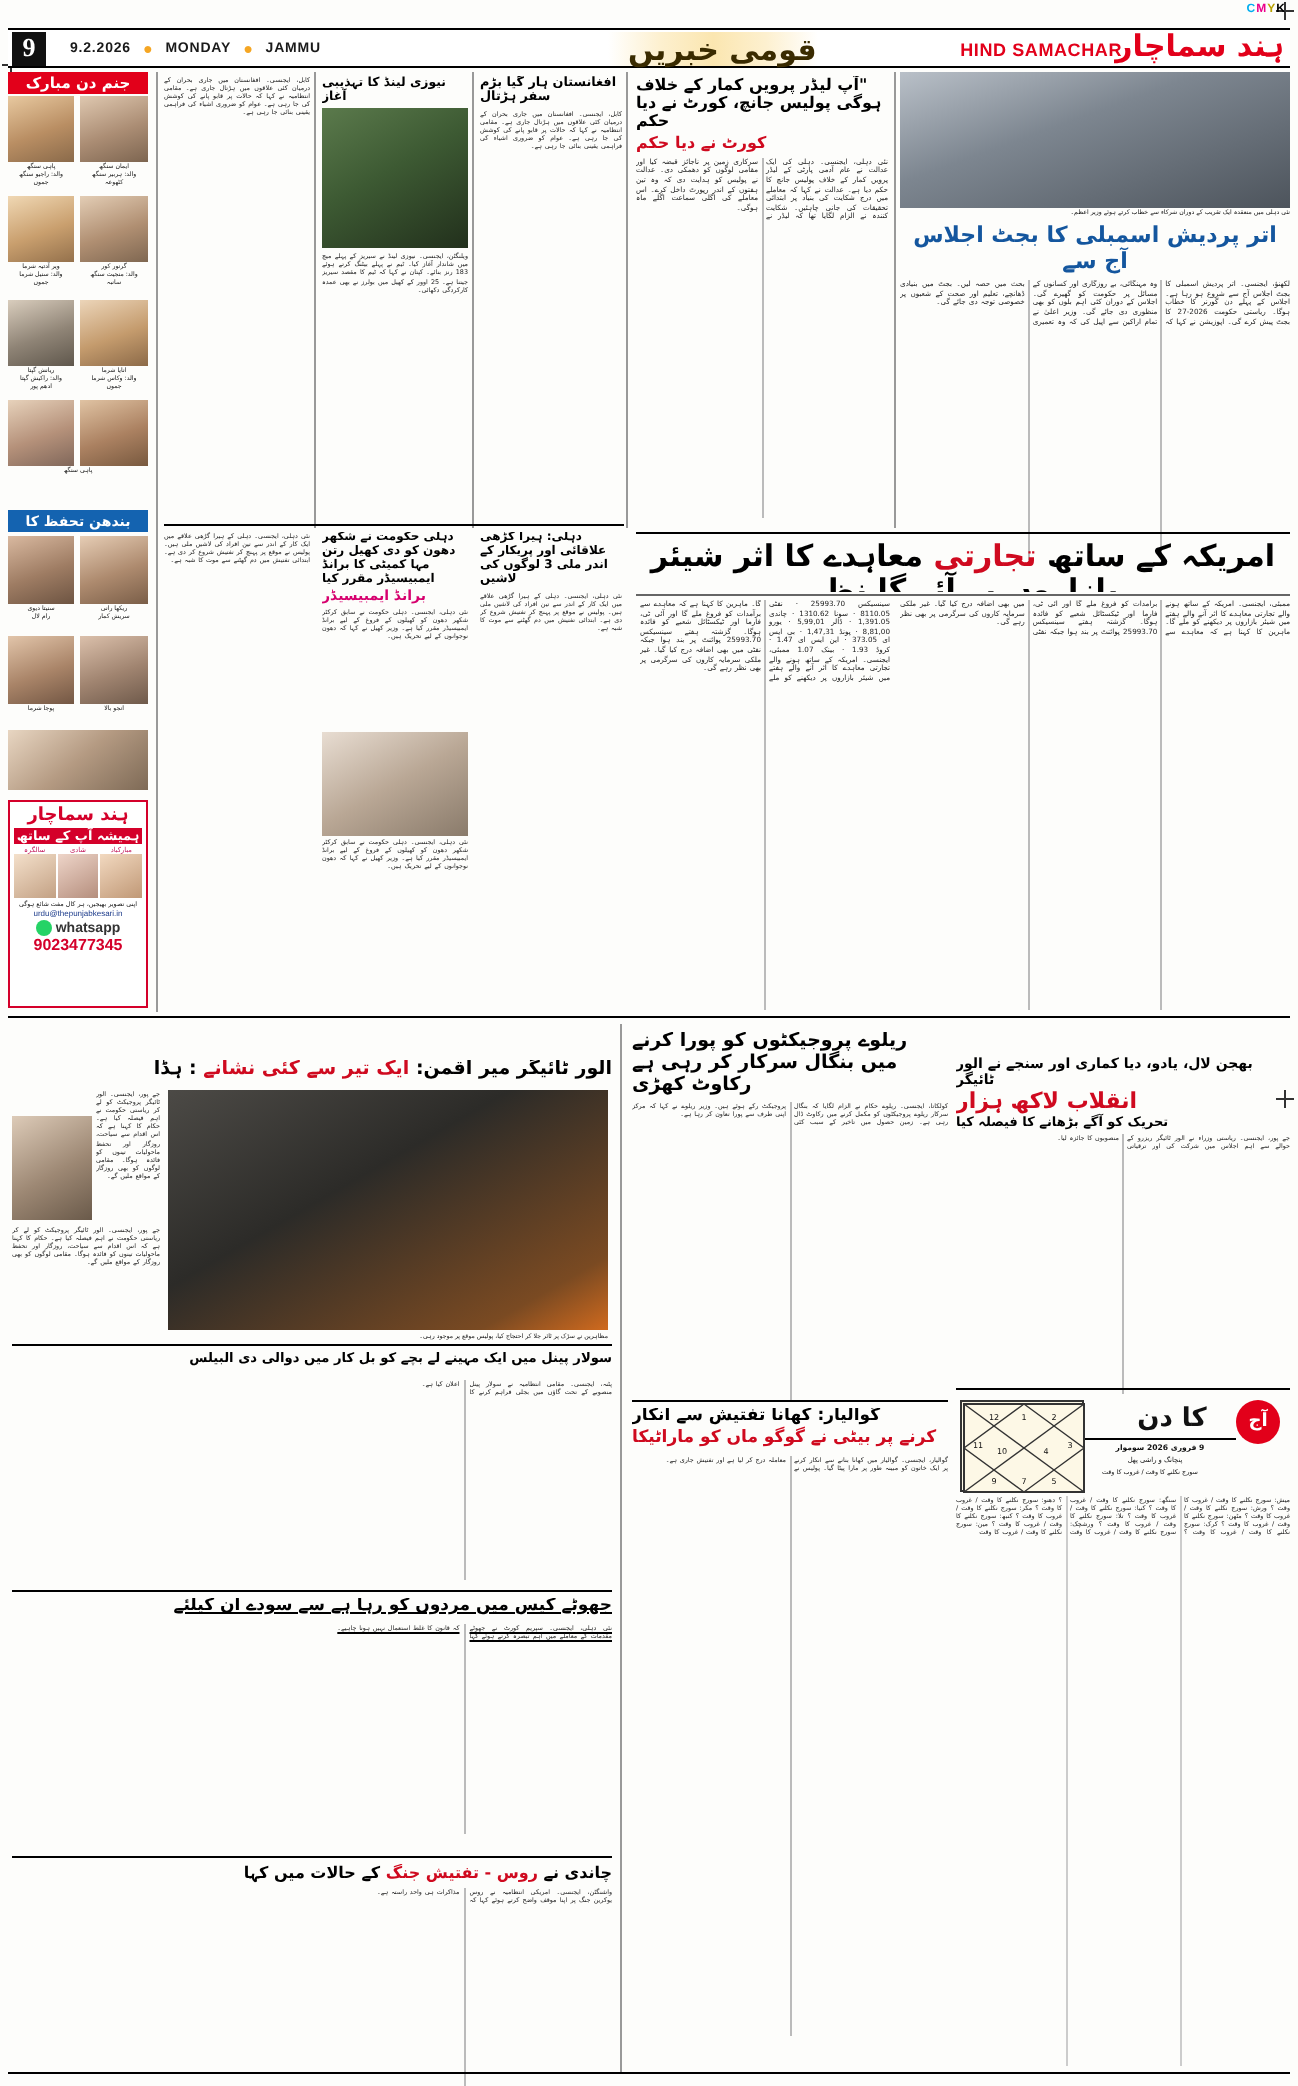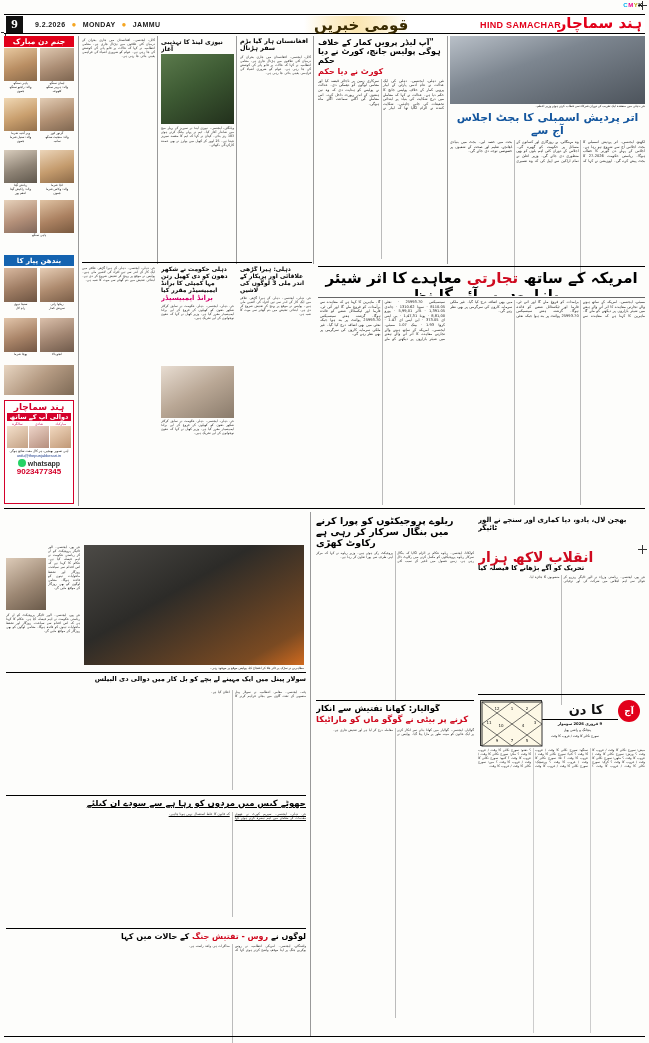--- a/index.html
+++ b/index.html
@@ -244,21 +244,21 @@
   <div class="photo" style="left:4px;top:200px;width:33px;height:33px;background:linear-gradient(160deg,#e7d2bb,#b5917a 55%,#80675a);">
       <div class="tone"></div>
     </div>
   <div class="photo" style="left:40px;top:200px;width:34px;height:33px;background:linear-gradient(160deg,#e0c3a3,#ab8161 55%,#78593f);">
       <div class="tone"></div>
     </div>
   <div class="cap" style="left:4px;top:234px;width:70px;">
     <div>پاہی سنگھ</div>
   </div>
 
-  <div class="banner blue" style="left:4px;top:255px;width:70px;height:11px;font-size:7px;">بندھن پیار کا</div>
+  <div class="banner blue" style="left:4px;top:255px;width:70px;height:11px;font-size:7px;">بندھن تحفظ کا</div>
 
   <div class="photo" style="left:4px;top:268px;width:33px;height:34px;background:linear-gradient(160deg,#d9b9a0,#9e7c63 55%,#6d5442);">
       <div class="tone"></div>
     </div>
   <div class="photo" style="left:40px;top:268px;width:34px;height:34px;background:linear-gradient(160deg,#e6cdb5,#ad8a6e 55%,#7a5e48);">
       <div class="tone"></div>
     </div>
   <div class="cap" style="left:4px;top:303px;width:33px;">
     <div>سنیتا دیوی</div>
     <div>رام لال</div>
@@ -280,21 +280,21 @@
   <div class="cap" style="left:40px;top:353px;width:34px;">
     <div>انجو بالا</div>
   </div>
 
   <div class="photo" style="left:4px;top:365px;width:70px;height:30px;background:linear-gradient(140deg,#e8d6c2,#b49a82 50%,#7e6a56);">
       <div class="tone"></div>
     </div>
 
   <div class="adbox" style="left:4px;top:400px;width:70px;height:104px;">
     <div style="text-align:center;color:#d4002a;font-weight:bold;font-size:9px;direction:rtl;font-family:'DejaVu Sans',sans-serif;margin-top:1px;">ہند سماچار</div>
-    <div style="background:#d4002a;color:#fff;text-align:center;font-size:6.5px;font-weight:bold;direction:rtl;font-family:'DejaVu Sans',sans-serif;margin:1px 2px;">دوالی آپ کے ساتھ</div>
+    <div style="background:#d4002a;color:#fff;text-align:center;font-size:6.5px;font-weight:bold;direction:rtl;font-family:'DejaVu Sans',sans-serif;margin:1px 2px;">ہمیشہ آپ کے ساتھ</div>
     <div style="display:flex;gap:1px;padding:0 2px;direction:rtl;">
       <div style="flex:1;">
         <div style="font-size:3.4px;text-align:center;color:#c2185b;direction:rtl;font-family:'DejaVu Sans',sans-serif;">مبارکباد</div>
         <div style="height:22px;background:linear-gradient(150deg,#f2d9c0,#c09876);"></div>
       </div>
       <div style="flex:1;">
         <div style="font-size:3.4px;text-align:center;color:#c2185b;direction:rtl;font-family:'DejaVu Sans',sans-serif;">شادی</div>
         <div style="height:22px;background:linear-gradient(150deg,#eed5c9,#b58e7d);"></div>
       </div>
       <div style="flex:1;">
@@ -376,20 +376,27 @@
     <div class="urdu-col sm" style="margin-top:2px;height:60px;">نئی دہلی، ایجنسی۔ دہلی حکومت نے سابق کرکٹر شکھر دھون کو کھیلوں کے فروغ کے لیے برانڈ ایمبیسیڈر مقرر کیا ہے۔ وزیر کھیل نے کہا کہ دھون نوجوانوں کے لیے تحریک ہیں۔</div>
     <div class="photo" style="position:relative;left:0;top:2px;width:73px;height:52px;background:linear-gradient(150deg,#e8ddd2,#b9a795 50%,#8a7b6b);"></div>
     <div class="urdu-col sm" style="margin-top:3px;height:100px;">نئی دہلی، ایجنسی۔ دہلی حکومت نے سابق کرکٹر شکھر دھون کو کھیلوں کے فروغ کے لیے برانڈ ایمبیسیڈر مقرر کیا ہے۔ وزیر کھیل نے کہا کہ دھون نوجوانوں کے لیے تحریک ہیں۔</div>
   </div>
   <div class="blk" style="left:82px;top:266px;width:73px;">
     <div class="urdu-col sm" style="height:236px;">نئی دہلی، ایجنسی۔ دہلی کے ہیرا گڑھی علاقے میں ایک کار کے اندر سے تین افراد کی لاشیں ملی ہیں۔ پولیس نے موقع پر پہنچ کر تفتیش شروع کر دی ہے۔ ابتدائی تفتیش میں دم گھٹنے سے موت کا شبہ ہے۔</div>
   </div>
 
   <div class="hr-rule" style="left:4px;top:508px;width:641px;height:1.4px;"></div>
 
+  <div class="blk" style="left:6px;top:530px;width:300px;">
+    <div class="hl" style="font-size:9.5px;text-align:right;">
+      <span>الور ٹائیگر میر اقمن:</span>
+      <span class="hl red" style="font-size:9.5px;">ایک تیر سے کئی نشانے</span>
+      <span>: ہڈا</span>
+    </div>
+  </div>
   <div class="photo" style="left:84px;top:545px;width:220px;height:120px;background:linear-gradient(150deg,#4c4a46,#2c2b28 40%,#7a4a22 85%,#d06a1e);"></div>
   <div class="cap" style="left:84px;top:667px;width:220px;text-align:right;">مظاہرین نے سڑک پر ٹائر جلا کر احتجاج کیا، پولیس موقع پر موجود رہی۔</div>
 
   <div class="photo" style="left:6px;top:558px;width:40px;height:52px;background:linear-gradient(150deg,#ddcbb8,#9d8874 55%,#6a5a4a);"></div>
   <div class="blk" style="left:6px;top:613px;width:74px;">
     <div class="urdu-col sm" style="height:120px;">جے پور، ایجنسی۔ الور ٹائیگر پروجیکٹ کو لے کر ریاستی حکومت نے اہم فیصلہ کیا ہے۔ حکام کا کہنا ہے کہ اس اقدام سے سیاحت، روزگار اور تحفظ ماحولیات تینوں کو فائدہ ہوگا۔ مقامی لوگوں کو بھی روزگار کے مواقع ملیں گے۔</div>
   </div>
   <div class="blk" style="left:48px;top:545px;width:32px;">
     <div class="urdu-col sm" style="height:65px;">جے پور، ایجنسی۔ الور ٹائیگر پروجیکٹ کو لے کر ریاستی حکومت نے اہم فیصلہ کیا ہے۔ حکام کا کہنا ہے کہ اس اقدام سے سیاحت، روزگار اور تحفظ ماحولیات تینوں کو فائدہ ہوگا۔ مقامی لوگوں کو بھی روزگار کے مواقع ملیں گے۔</div>
   </div>
@@ -408,32 +415,32 @@
   <div class="blk" style="left:6px;top:799px;width:300px;text-decoration:underline;">
     <div class="hl" style="font-size:8.5px;text-align:right;">
       <span>جھوٹے کیس میں مردوں کو رہا ہے سے سودے ان کیلئے</span>
     </div>
     <div class="urdu-col sm" style="margin-top:3px;height:105px;column-count:4;column-gap:5px;column-rule:1px solid #bbb;">نئی دہلی، ایجنسی۔ سپریم کورٹ نے جھوٹے مقدمات کے معاملے میں اہم تبصرہ کرتے ہوئے کہا کہ قانون کا غلط استعمال نہیں ہونا چاہیے۔</div>
   </div>
 
   <div class="hr-rule" style="left:6px;top:928px;width:300px;height:1px;"></div>
   <div class="blk" style="left:6px;top:932px;width:300px;">
     <div class="hl" style="font-size:8px;text-align:right;">
-      <span>لوگوں نے</span>
+      <span>چاندی نے</span>
       <span class="hl red" style="font-size:8px;">روس - تفتیش جنگ</span>
       <span>کے حالات میں کہا</span>
     </div>
     <div class="urdu-col sm" style="margin-top:3px;height:100px;column-count:4;column-gap:5px;column-rule:1px solid #bbb;">واشنگٹن، ایجنسی۔ امریکی انتظامیہ نے روس یوکرین جنگ پر اپنا موقف واضح کرتے ہوئے کہا کہ مذاکرات ہی واحد راستہ ہے۔</div>
   </div>
 
   <div class="vr-rule" style="left:310px;top:512px;height:525px;"></div>
 
-  <div class="blk" style="left:478px;top:516px;width:167px;">
+  <div class="blk" style="left:478px;top:528px;width:167px;">
     <div class="hl" style="font-size:7px;">بھجن لال، یادو، دیا کماری اور سنجے نے الور ٹائیگر</div>
-    <div class="hl red" style="font-size:14px;margin-top:17px;">انقلاب لاکھ ہزار</div>
+    <div class="hl red" style="font-size:11px;margin-top:1px;">انقلاب لاکھ ہزار</div>
     <div class="hl" style="font-size:6.5px;">تحریک کو آگے بڑھانے کا فیصلہ کیا</div>
     <div class="urdu-col sm" style="margin-top:2px;height:130px;column-count:2;column-gap:4px;column-rule:1px solid #bbb;">جے پور، ایجنسی۔ ریاستی وزراء نے الور ٹائیگر ریزرو کے حوالے سے اہم اجلاس میں شرکت کی اور ترقیاتی منصوبوں کا جائزہ لیا۔</div>
   </div>
 
   <div class="blk" style="left:316px;top:516px;width:158px;">
     <div class="hl" style="font-size:9.5px;">ریلوے پروجیکٹوں کو پورا کرنے میں بنگال سرکار کر رہی ہے رکاوٹ کھڑی</div>
     <div class="urdu-col sm" style="margin-top:2px;height:150px;column-count:2;column-gap:4px;column-rule:1px solid #bbb;">کولکاتا، ایجنسی۔ ریلوے حکام نے الزام لگایا کہ بنگال سرکار ریلوے پروجیکٹوں کو مکمل کرنے میں رکاوٹ ڈال رہی ہے۔ زمین حصول میں تاخیر کے سبب کئی پروجیکٹ رکے ہوئے ہیں۔ وزیر ریلوے نے کہا کہ مرکز اپنی طرف سے پورا تعاون کر رہا ہے۔</div>
   </div>
 
   <div class="hr-rule" style="left:478px;top:694px;width:167px;height:1px;"></div>

